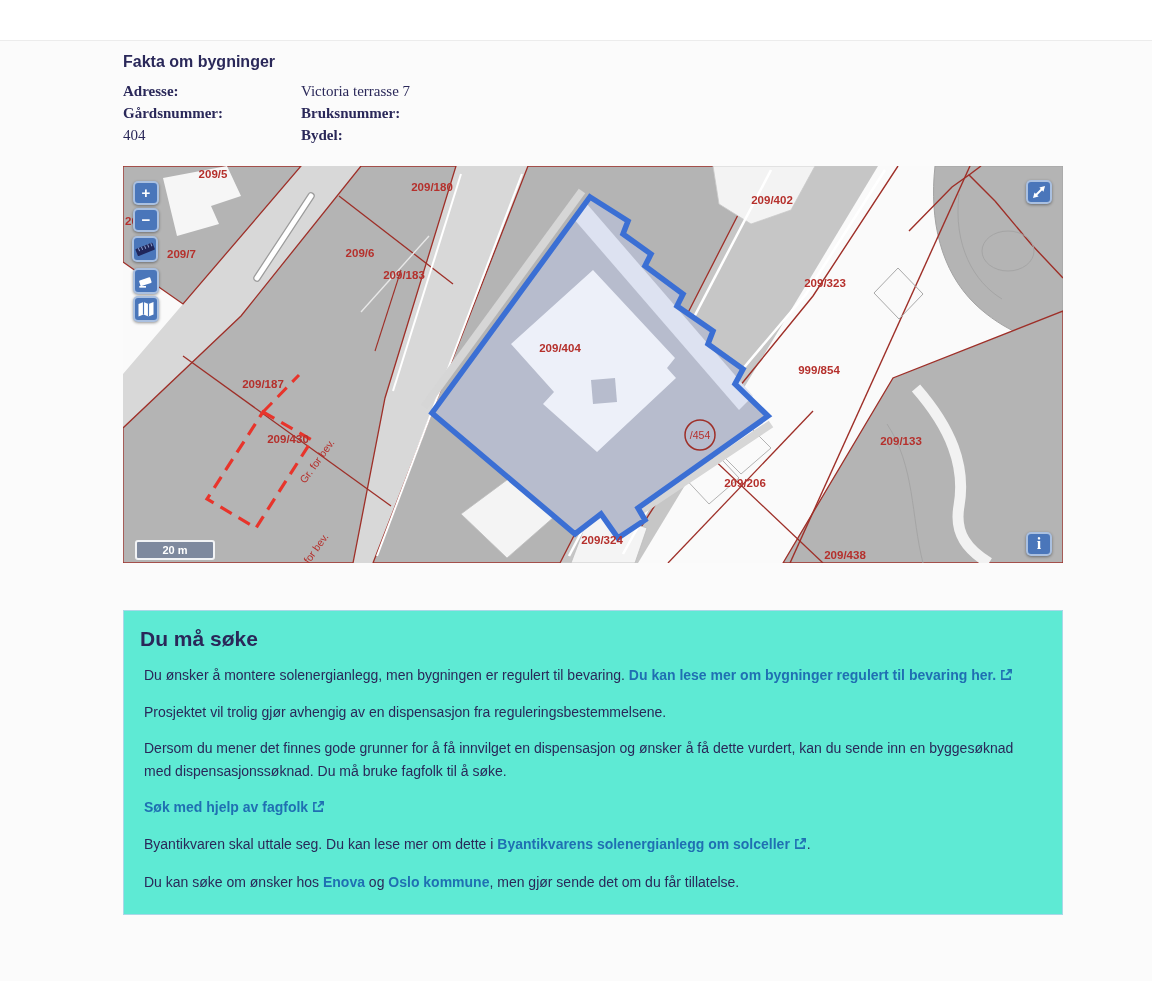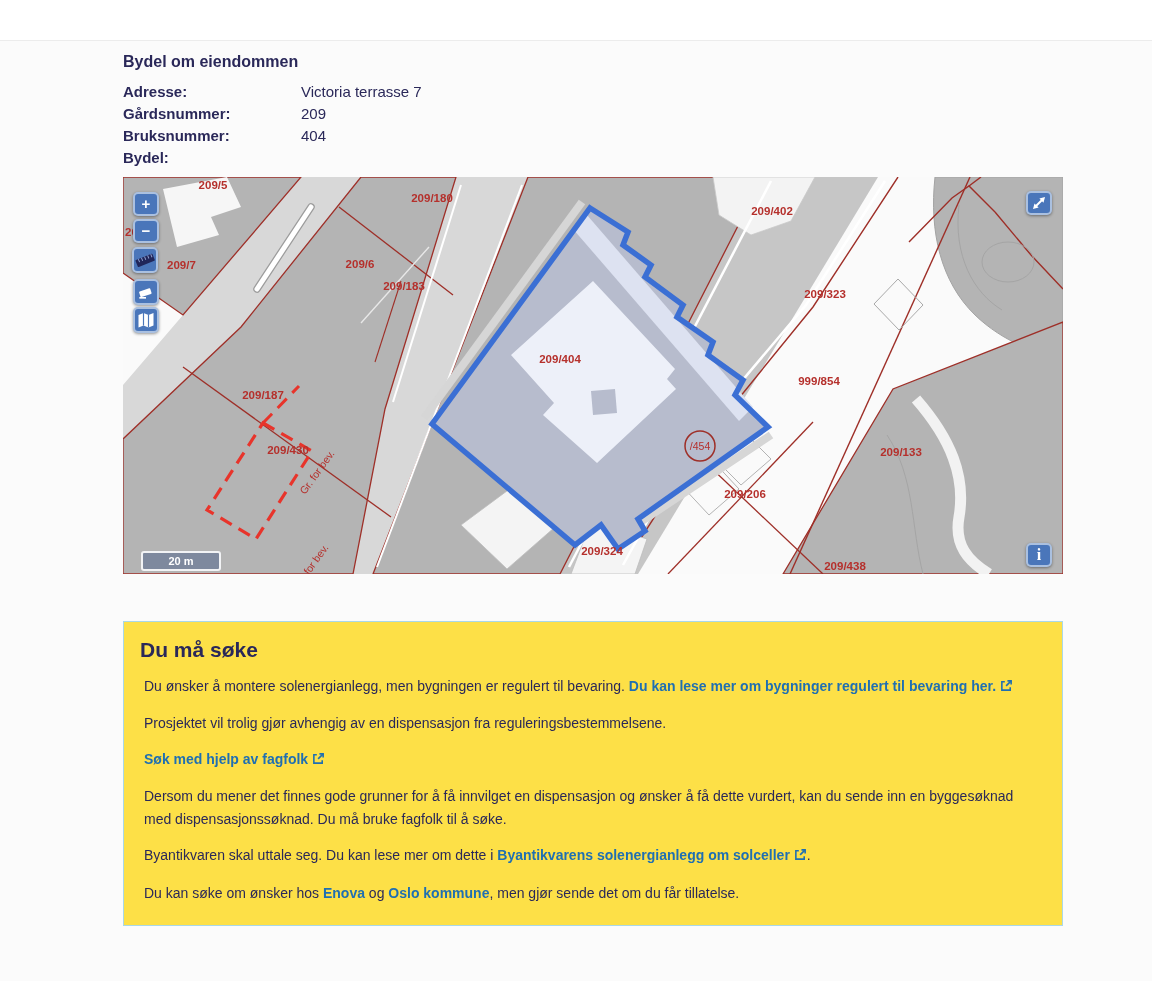--- a/index.html
+++ b/index.html
@@ -4,57 +4,56 @@
 <style>
   * { margin:0; padding:0; box-sizing:border-box; }
   html,body { width:1152px; background:#ffffff; font-family:"Liberation Sans", sans-serif; }
   body { height:981px; overflow:hidden; }
   .top-band { height:40px; background:#ffffff; }
   .page-lower { background:#fbfbfb; border-top:1px solid #ececec; height:941px; padding-top:12px; }
   .content { width:940px; margin-left:123px; }
 
   
   .facts-title { font-size:16px; font-weight:bold; color:#2a2859; margin-bottom:12px; }
-  .facts-grid { display:grid; grid-template-columns:178px auto; row-gap:5px; font-size:15px; color:#2a2859; }
+  .facts-grid { display:grid; grid-template-columns:178px auto; row-gap:5px; font-size:15px; color:#2a2859;font-family:Liberation Serif, serif; }
   .facts-grid .flabel { font-weight:bold; }
 
   
-  .map { position:relative; width:940px; height:397px; margin-top:11px; overflow:hidden; background:#8b5cf6; }
+  .map { position:relative; width:940px; height:397px; margin-top:22px; overflow:hidden; background:#8b5cf6; }
   .map svg.base { position:absolute; left:0; top:0; }
   .map-label { font-size:11.5px; font-weight:600; fill:#b5302c; }
   .map-label.small { font-size:10.5px; font-weight:400; }
   .mbtn { position:absolute; width:26px; height:24px; background:#4a76ba; border:2px solid rgba(235,242,250,.6);
           border-radius:5px; box-shadow:0 1px 3px rgba(0,0,0,.4); color:#fff; font-weight:bold; font-size:15px;
           line-height:20px; text-align:center; cursor:pointer; }
   .mbtn.tool { height:26px; }
   .mbtn svg { display:block; margin:1px auto 0; }
-  .scalebar { position:absolute; left:18px; top:374px; width:80px; height:20px;
+  .scalebar { position:absolute; left:12px; top:374px; width:80px; height:20px;
               background:rgba(82,102,140,.55); border:2px solid rgba(255,255,255,.9); border-radius:3px;
               color:#fff; font-size:11px; font-weight:bold; text-align:center; line-height:16px; }
 
   
-  .infobox { margin-top:47px; background:#fde047; border:1px solid #a9d8e8; padding:16px 18px 20px 16px; }
+  .infobox { margin-top:47px; background:#5eead4; border:1px solid #a9d8e8; padding:16px 18px 20px 16px; }
   .infobox h1 { font-size:21px; font-weight:bold; color:#2a2859; margin-bottom:10px; }
   .infobox p { font-size:14px; color:#2a2859; line-height:1.65; margin:13px 4px 0; }
   .infobox .lnk { color:#1f6fb2; font-weight:bold; cursor:pointer; }
   .ext-ic { display:inline-block; vertical-align:-1px; margin-left:4px; color:#1f6fb2; }
 </style>
 </head>
 <body>
 
 <div class="top-band"></div>
 <div class="page-lower">
   <div class="content">
 
-    <div class="facts-title">Bydel om eiendommen</div>
+    <div class="facts-title">Fakta om bygninger</div>
     <div class="facts-grid" id="facts-grid">
         <div class="flabel">Adresse:</div>
         <div>Victoria terrasse 7</div>
         <div class="flabel">Gårdsnummer:</div>
-        <div>209</div>
         <div class="flabel">Bruksnummer:</div>
         <div>404</div>
         <div class="flabel">Bydel:</div>
       </div>
 
     <div class="map">
       <svg class="base" width="940" height="397" viewBox="0 0 940 397">
         <rect width="940" height="397" fill="#fafafa"></rect>
 
         <polygon points="178,0 238,0 118,150 0,262 0,208 60,138" fill="#d8d8d8"></polygon>
@@ -173,26 +172,26 @@
 
     <section class="infobox">
       <h1>Du må søke</h1>
       <div id="infobox-paragraphs">
           <p><span>Du ønsker å montere solenergianlegg, men bygningen er regulert til bevaring. </span><span class="lnk">Du kan lese mer om bygninger regulert til bevaring her.</span><span class="ext-ic"><svg width="13" height="13" viewBox="0 0 14 14">
                 <path d="M5.2 3H2v9h9V8.8" fill="none" stroke="currentColor" stroke-width="1.7"></path>
                 <path d="M8 2h4v4" fill="none" stroke="currentColor" stroke-width="1.7"></path>
                 <path d="M12 2L6.6 7.4" stroke="currentColor" stroke-width="1.7"></path>
               </svg></span></p>
           <p><span>Prosjektet vil trolig gjør avhengig av en dispensasjon fra reguleringsbestemmelsene.</span></p>
+          <p><span>Dersom du mener det finnes gode grunner for å få innvilget en dispensasjon og ønsker å få dette vurdert, kan du sende inn en byggesøknad med dispensasjonssøknad. Du må bruke fagfolk til å søke.</span></p>
           <p><span class="lnk">Søk med hjelp av fagfolk</span><span class="ext-ic"><svg width="13" height="13" viewBox="0 0 14 14">
                 <path d="M5.2 3H2v9h9V8.8" fill="none" stroke="currentColor" stroke-width="1.7"></path>
                 <path d="M8 2h4v4" fill="none" stroke="currentColor" stroke-width="1.7"></path>
                 <path d="M12 2L6.6 7.4" stroke="currentColor" stroke-width="1.7"></path>
               </svg></span></p>
-          <p><span>Dersom du mener det finnes gode grunner for å få innvilget en dispensasjon og ønsker å få dette vurdert, kan du sende inn en byggesøknad med dispensasjonssøknad. Du må bruke fagfolk til å søke.</span></p>
           <p><span>Byantikvaren skal uttale seg. Du kan lese mer om dette i </span><span class="lnk">Byantikvarens solenergianlegg om solceller</span><span class="ext-ic"><svg width="13" height="13" viewBox="0 0 14 14">
                 <path d="M5.2 3H2v9h9V8.8" fill="none" stroke="currentColor" stroke-width="1.7"></path>
                 <path d="M8 2h4v4" fill="none" stroke="currentColor" stroke-width="1.7"></path>
                 <path d="M12 2L6.6 7.4" stroke="currentColor" stroke-width="1.7"></path>
               </svg></span><span>.</span></p>
           <p><span>Du kan søke om ønsker hos </span><span class="lnk">Enova</span><span>  og </span><span class="lnk">Oslo kommune</span><span>, men gjør sende det om du får tillatelse.</span></p>
         </div>
     </section>
 
   </div>

